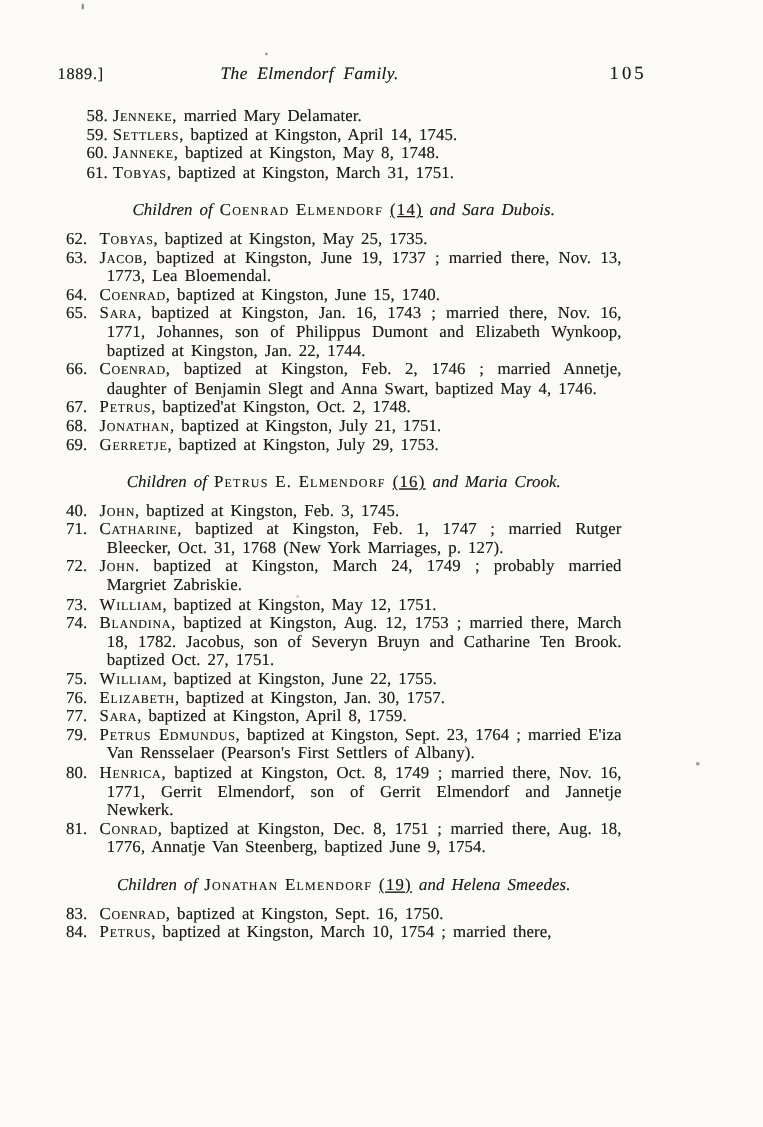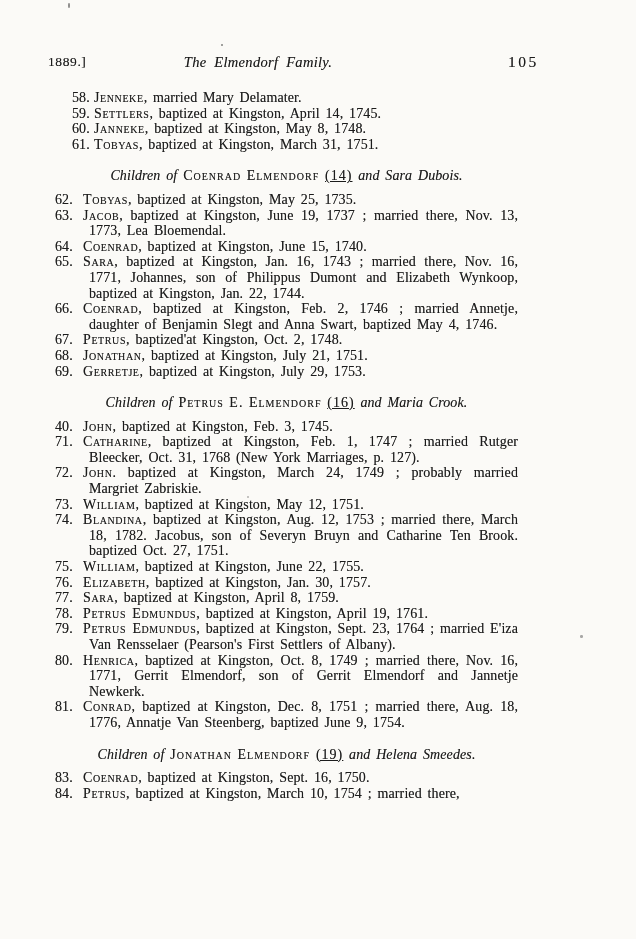--- a/index.html
+++ b/index.html
@@ -82,21 +82,20 @@
     <div class="section">
       <p class="heading"><span>Children of</span> <span class="sc hname">Petrus E. Elmendorf</span> <span class="href">(16)</span> <span>and Maria Crook.</span></p>
       <p class="entry"><span class="num">40.</span><span class="sc">John</span><span>, baptized at Kingston, Feb. 3, 1745.</span></p>
       <p class="entry"><span class="num">71.</span><span class="sc">Catharine</span><span>, baptized at Kingston, Feb. 1, 1747 ; married Rutger Bleecker, Oct. 31, 1768 (New York Marriages, p. 127).</span></p>
       <p class="entry"><span class="num">72.</span><span class="sc">John</span><span>. baptized at Kingston, March 24, 1749 ; probably married Margriet Zabriskie.</span></p>
       <p class="entry"><span class="num">73.</span><span class="sc">William</span><span>, baptized at Kingston, May 12, 1751.</span></p>
       <p class="entry"><span class="num">74.</span><span class="sc">Blandina</span><span>, baptized at Kingston, Aug. 12, 1753 ; married there, March 18, 1782. Jacobus, son of Severyn Bruyn and Catharine Ten Brook. baptized Oct. 27, 1751.</span></p>
       <p class="entry"><span class="num">75.</span><span class="sc">William</span><span>, baptized at Kingston, June 22, 1755.</span></p>
       <p class="entry"><span class="num">76.</span><span class="sc">Elizabeth</span><span>, baptized at Kingston, Jan. 30, 1757.</span></p>
       <p class="entry"><span class="num">77.</span><span class="sc">Sara</span><span>, baptized at Kingston, April 8, 1759.</span></p>
-      <p class="entry"><span class="num">78.</span><span class="sc">Petrus Edmundus</span><span>, baptized at Kingston, April 19, 1761.</span></p>
       <p class="entry"><span class="num">79.</span><span class="sc">Petrus Edmundus</span><span>, baptized at Kingston, Sept. 23, 1764 ; married E'iza Van Rensselaer (Pearson's First Settlers of Albany).</span></p>
     </div>
 
     <div class="section">
       <p class="entry"><span class="num">80.</span><span class="sc">Henrica</span><span>, baptized at Kingston, Oct. 8, 1749 ; married there, Nov. 16, 1771, Gerrit Elmendorf, son of Gerrit Elmendorf and Jannetje Newkerk.</span></p>
       <p class="entry"><span class="num">81.</span><span class="sc">Conrad</span><span>, baptized at Kingston, Dec. 8, 1751 ; married there, Aug. 18, 1776, Annatje Van Steenberg, baptized June 9, 1754.</span></p>
     </div>
 
     <div class="section">
       <p class="heading"><span>Children of</span> <span class="sc hname">Jonathan Elmendorf</span> <span class="href">(19)</span> <span>and Helena Smeedes.</span></p>

